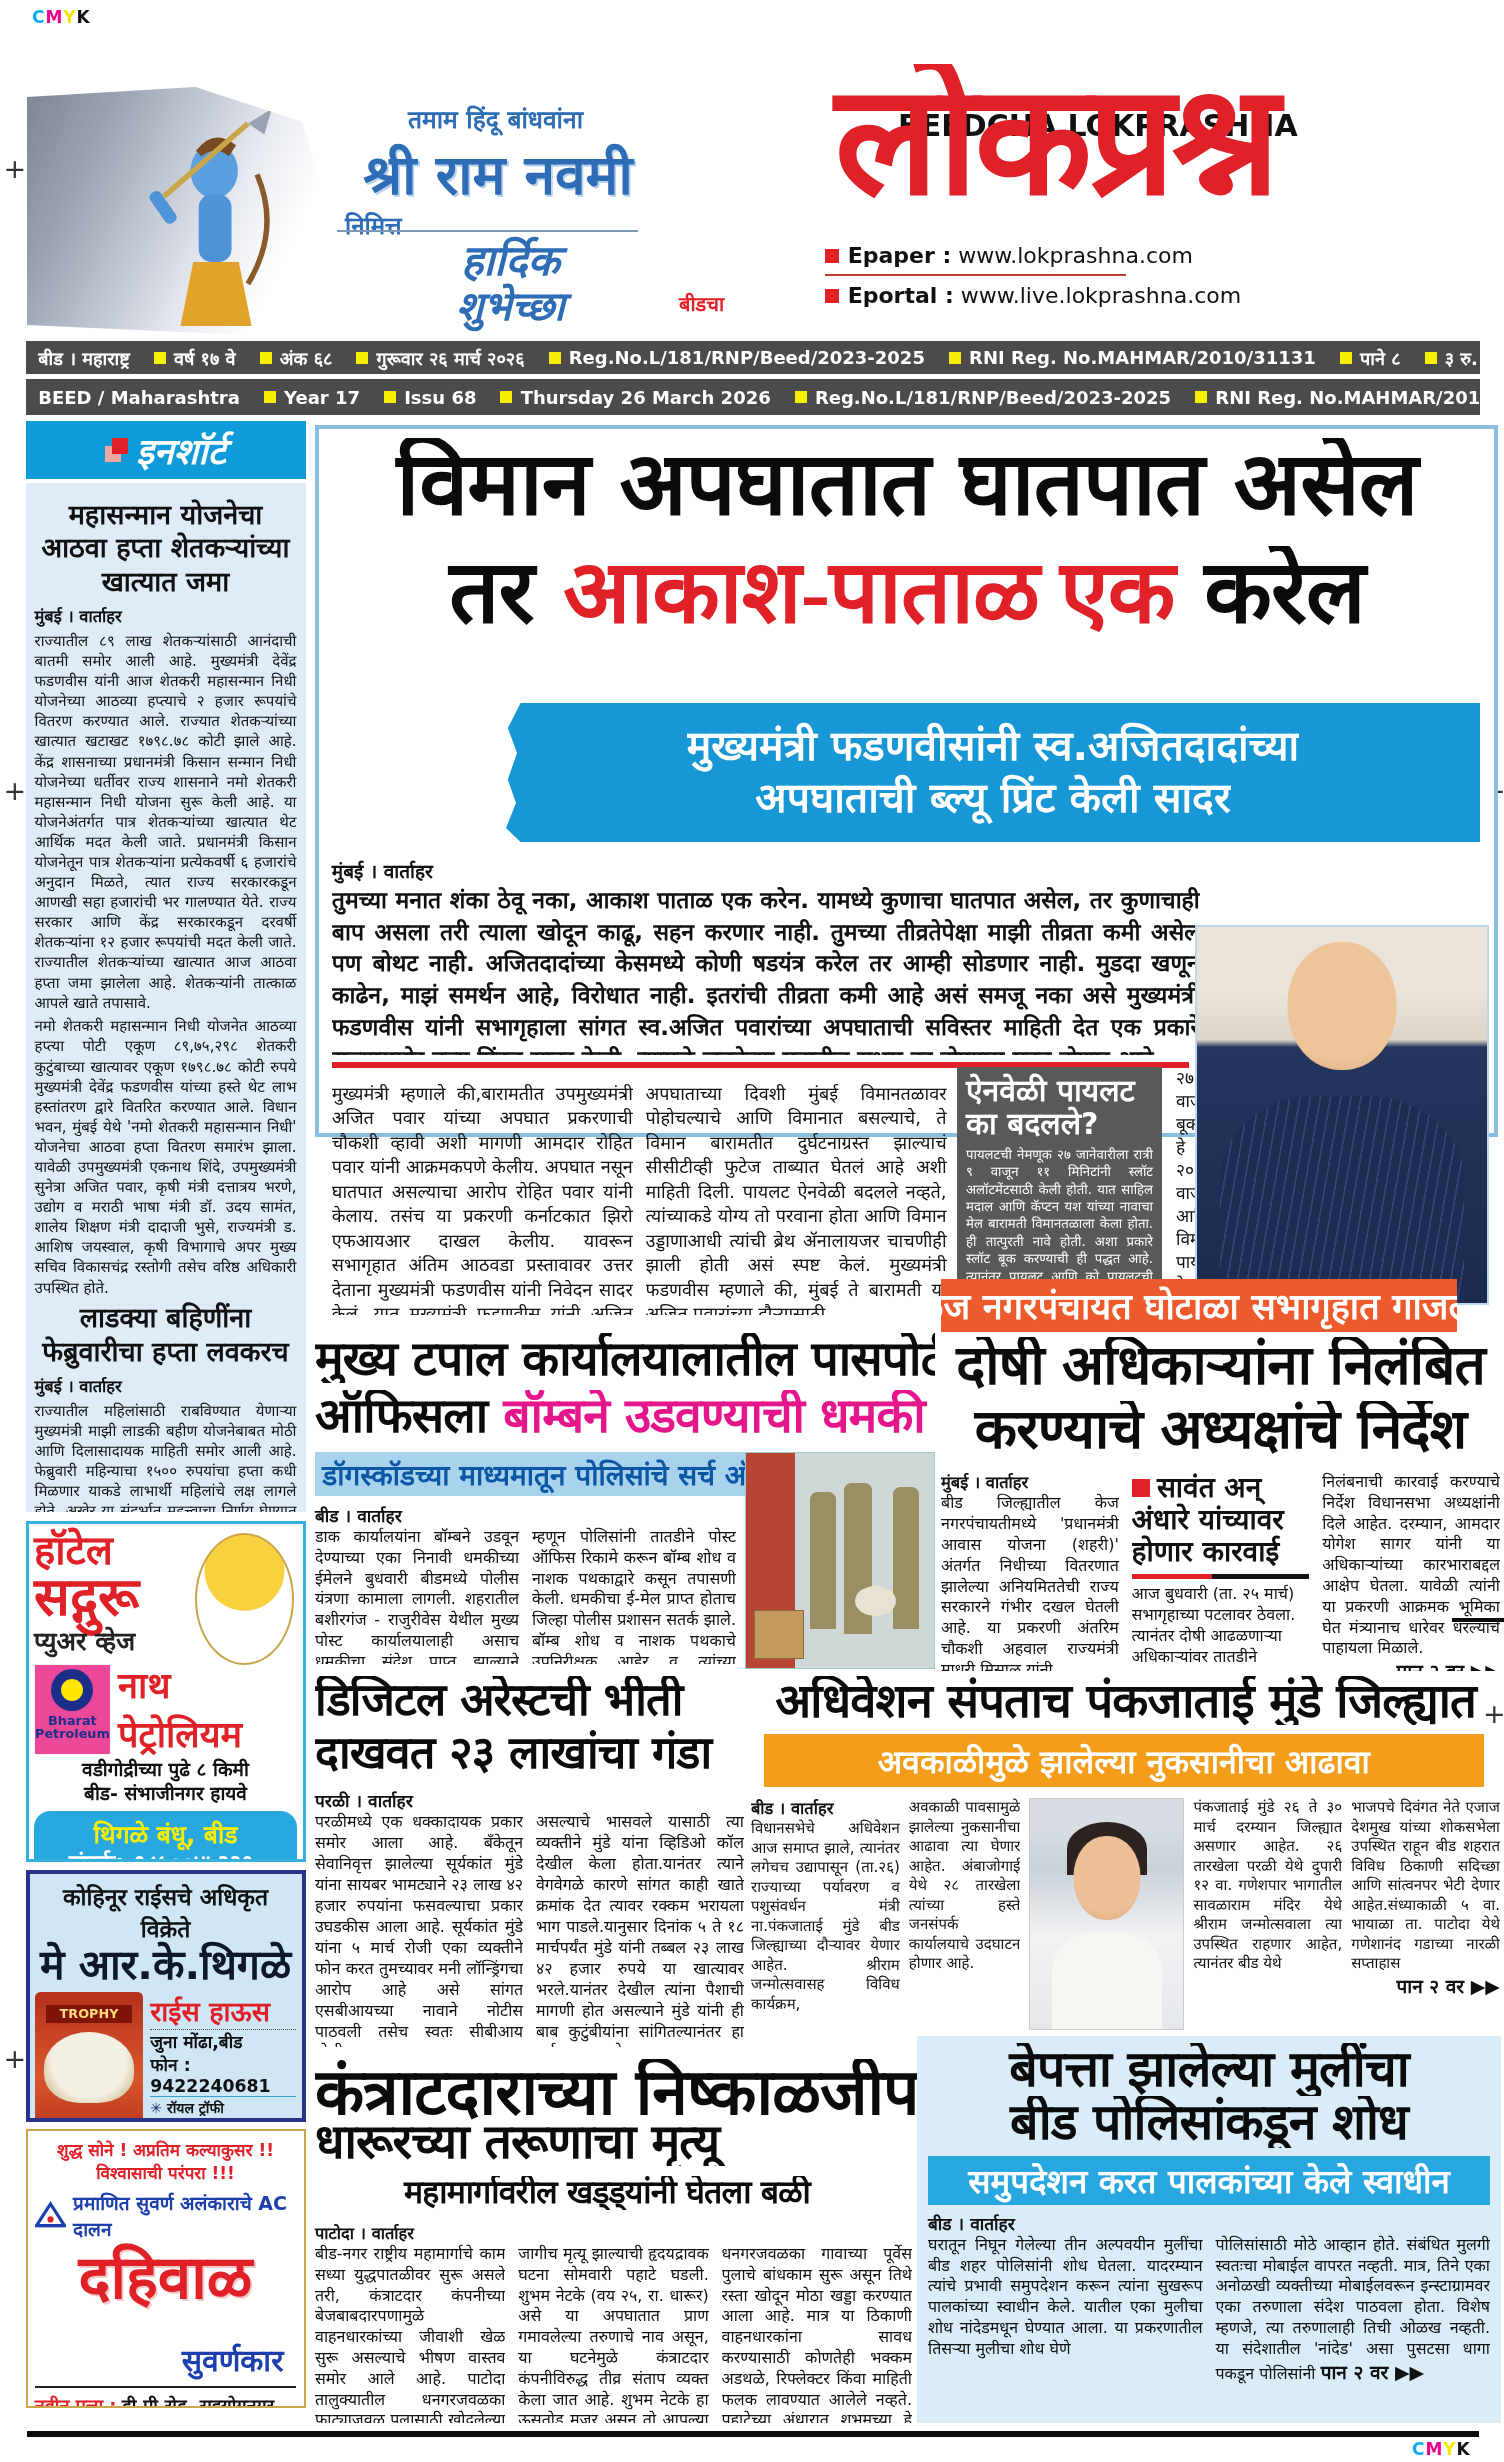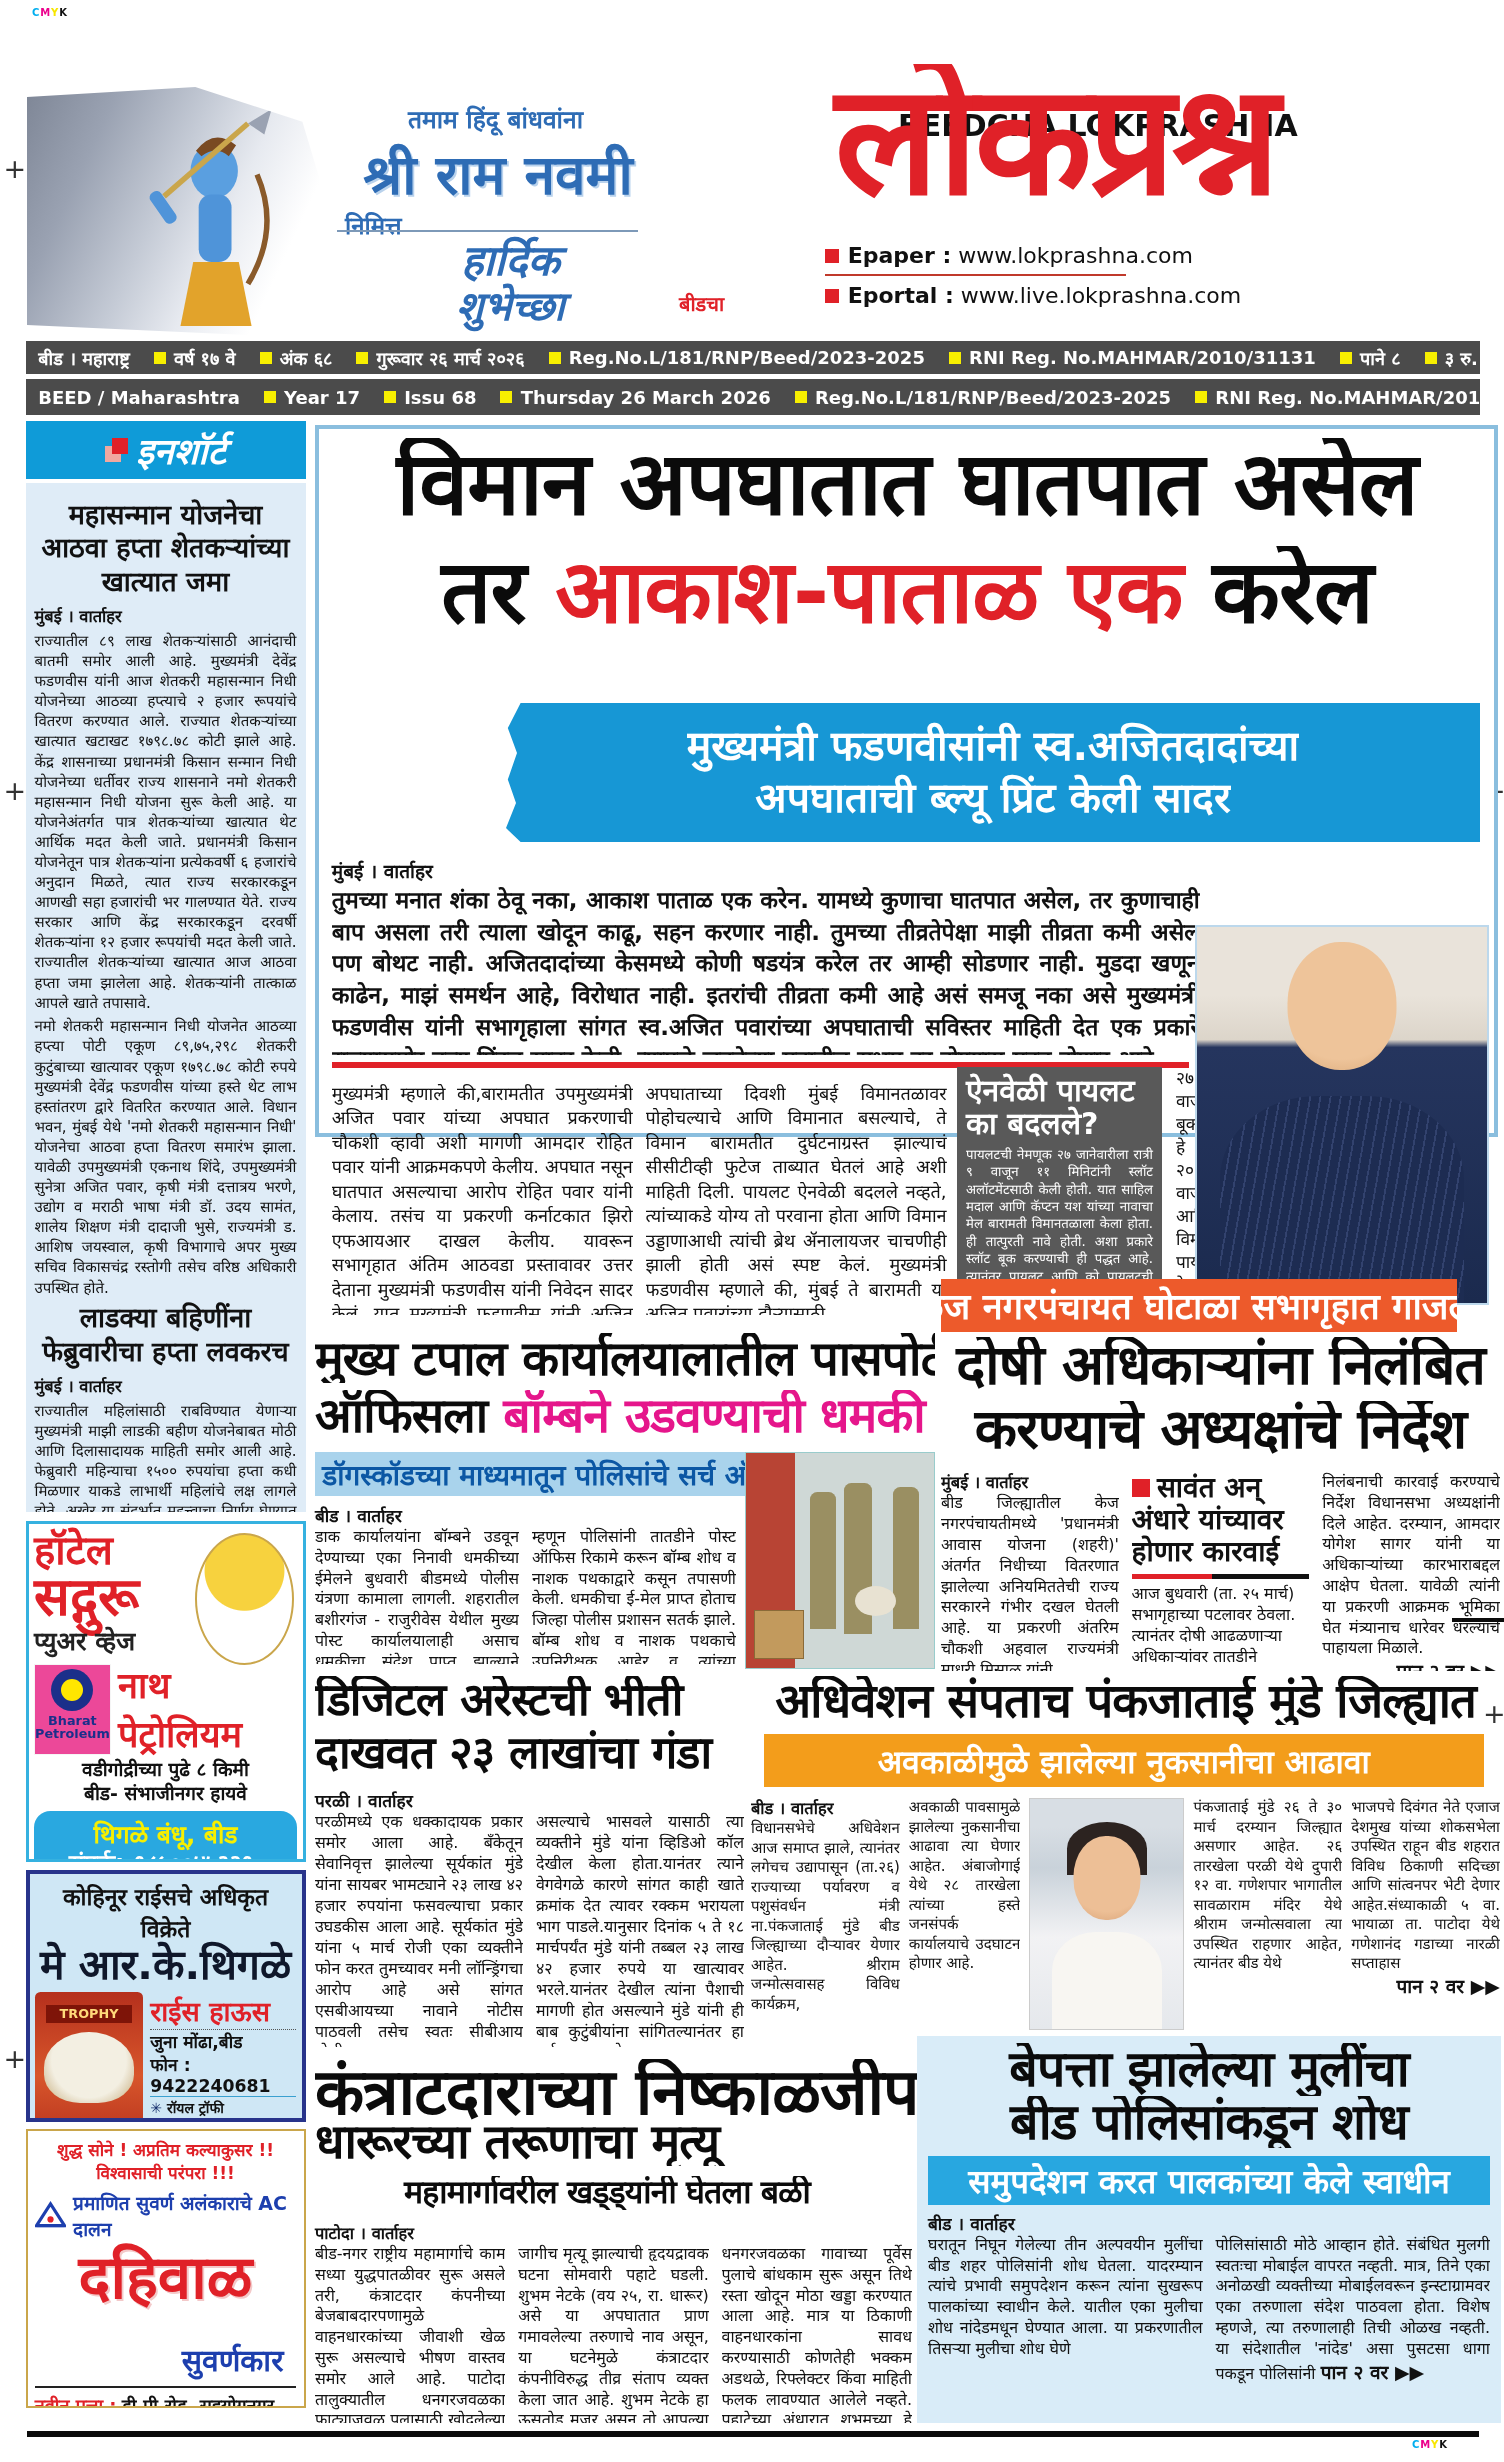--- a/index.html
+++ b/index.html
@@ -3,21 +3,21 @@
 <meta charset="utf-8">
 <style>
   html,body{margin:0;padding:0;background:#fff;}
   .page{position:relative;width:1505px;height:2462px;background:#fff;
         font-family:"DejaVu Sans",sans-serif;overflow:hidden;color:#111;}
   .abs{position:absolute;}
   .nowrap{white-space:nowrap;overflow:hidden;}
   .center{text-align:center;}
   .just{text-align:justify;}
   
-  .cmyk{font-size:10px;font-weight:400;letter-spacing:0.9px;}
+  .cmyk{font-size:17px;font-weight:400;letter-spacing:0.9px;}
   .cmyk b:nth-child(1){color:#00aeef;}.cmyk b:nth-child(2){color:#ec008c;}
   .cmyk b:nth-child(3){color:#f7e600;}.cmyk b:nth-child(4){color:#111;}
   .ram{left:27px;top:87px;width:306px;height:248px;
        background:linear-gradient(115deg,#7e8696 0%,#9aa2b2 22%,#c5cbd6 45%,#e7eaf0 62%,#ffffff 80%);
        clip-path:polygon(0 4%,55% 0,90% 14%,100% 55%,72% 100%,0 96%);}
   .greet{color:#2e6cb5;}
   .greet-small{left:345px;top:102px;width:301px;font-size:24.6px;font-weight:700;}
   .greet-big{left:334px;top:135px;width:328px;font-size:55px;font-weight:900;text-shadow:1.8px 1.8px 0 #b9d2ec;}
   .greet-mid{left:345px;top:208px;width:109px;font-size:24px;font-weight:700;}
   .greet-line{left:337px;top:230px;width:301px;height:1.8px;background:#7d99b8;}
@@ -103,21 +103,21 @@
   .ad-gold .sub{color:#1d3fae;font-size:30px;font-weight:900;text-align:right;padding-right:12.8px;margin-top:32px;}
   .gdiv{height:2.7px;background:#222;margin:5.5px 0;}
   .addr-row{display:flex;gap:5.5px;font-size:18px;line-height:1.3;}
   .addr-row .lbl{color:#e02128;font-weight:900;white-space:nowrap;}
   .addr-row .val{font-weight:700;}
   
   .mainbox{left:315px;top:425px;width:1183px;height:712px;border:4.6px solid #8abede;box-sizing:border-box;
            background:#fff;}
   .m-h1{left:9px;top:9px;width:1158px;font-size:88px;text-align:center;}
   .m-h2{left:9px;top:117px;width:1158px;font-size:88px;text-align:center;}
-  .red{color:#e02128;}
+  .red{color:#e02128;font-family:Liberation Serif, serif;}
   .kicker{left:12.8px;top:281px;width:173px;font-size:30px;font-weight:900;line-height:1.2;}
   .banner{left:187px;top:274px;width:974px;height:139px;background:#1797d5;color:#fff;display:flex;
           flex-direction:column;align-items:center;justify-content:center;font-weight:900;font-size:41px;
           line-height:1.25;clip-path:polygon(14.6px 0%,100% 0%,100% 100%,14.6px 100%,0% 90%,10px 72%,1.8px 55%,11px 36%,1.8px 18%);}
   .m-byline{left:12.8px;top:429px;}
   .m-lead{left:12.8px;top:456px;width:868px;height:170px;font-size:23px;font-weight:700;line-height:1.38;
           overflow:hidden;}
   .m-rule{left:12.8px;top:633px;width:857px;height:5.5px;background:#e02128;}
   .m-cols{left:12.8px;top:653px;width:866px;height:233px;}
   .m-cols .col{font-size:18px;}

